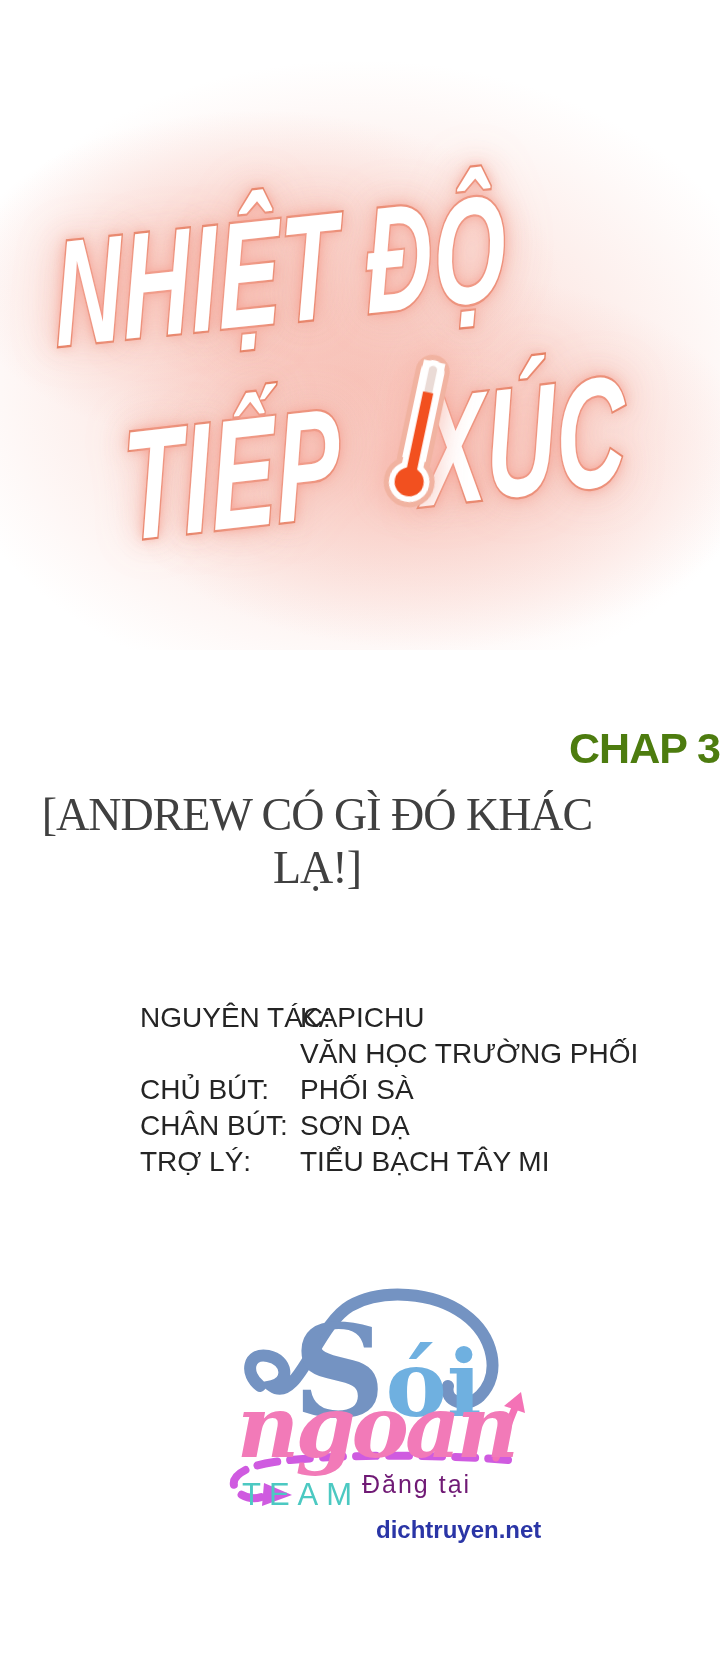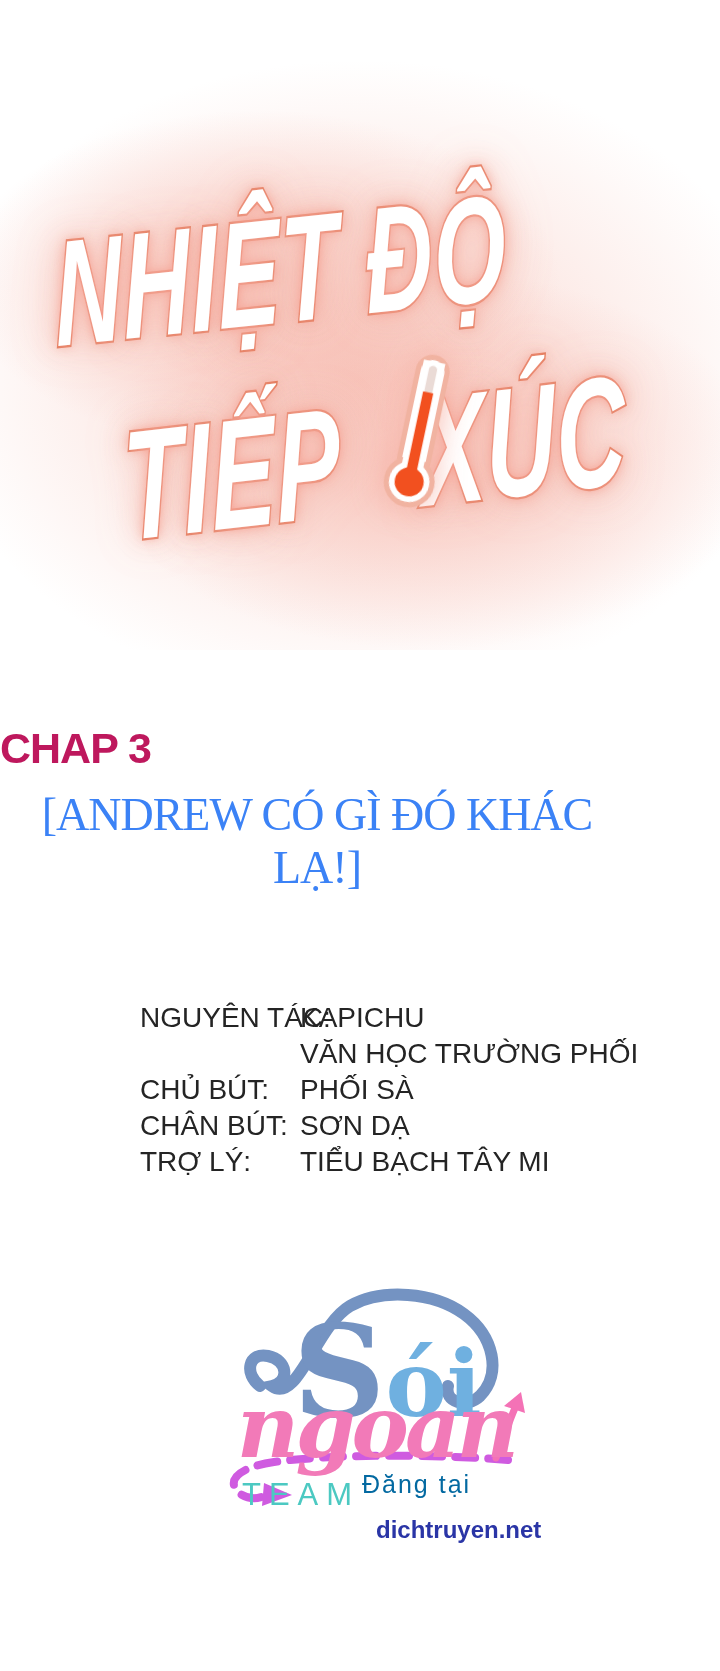--- a/index.html
+++ b/index.html
@@ -20,46 +20,46 @@
     transform-origin:0 0;}
   .title-line1{left:52px;top:208px;font-size:150px;letter-spacing:2px;
     transform:rotate(-6deg) skewX(-4deg) scaleX(0.62);}
   .title-line2{left:120px;top:398px;font-size:155px;letter-spacing:2px;
     transform:rotate(-6.5deg) skewX(-4deg) scaleX(0.62);}
   .thermo-gap{display:inline-block;width:130px;}
   .thermometer{position:absolute;left:388px;top:352px;transform:rotate(12deg);
     filter:drop-shadow(0 0 16px rgba(246,178,166,0.9));}
 
   
-  .chap-heading{position:absolute;left:0;top:724px;width:720px;text-align:left;
-    font-size:43px;font-weight:700;letter-spacing:-1px;color:#be185d;}
+  .chap-heading{position:absolute;left:0;top:724px;width:720px;text-align:right;
+    font-size:43px;font-weight:700;letter-spacing:-1px;color:#4d7c0f;}
   .chap-subtitle{position:absolute;left:0;top:788px;width:634px;text-align:center;
     font-family:"Liberation Serif","DejaVu Serif",serif;
-    font-size:46px;font-weight:400;letter-spacing:-1px;color:#3b82f6;}
+    font-size:46px;font-weight:400;letter-spacing:-1px;color:#404040;}
 
   
   .credits{position:absolute;left:140px;top:1000px;
     display:grid;grid-template-columns:160px auto;
     font-size:28px;line-height:36px;color:#242424;}
   .credits .cell{white-space:nowrap;}
 
   
   .swoosh-svg{position:absolute;left:238px;top:1288px;z-index:1;}
   .soi-text{position:absolute;left:293px;top:1296px;z-index:2;white-space:nowrap;
     font-family:"DejaVu Serif","Liberation Serif",serif;font-weight:700;}
   .soi-initial{font-size:128px;color:#7493c2;}
   .soi-rest{font-size:92px;color:#6fb0e0;}
   .ngoan-text{position:absolute;left:230px;top:1392px;width:292px;z-index:3;text-align:center;
     font-family:"DejaVu Serif","Liberation Serif",serif;font-style:italic;font-weight:700;
     font-size:86px;line-height:70px;letter-spacing:-4px;color:#f27ab8;}
   .dash-arrow-svg{position:absolute;left:212px;top:1450px;z-index:1;}
   .team-label{position:absolute;left:242px;top:1477px;z-index:2;
     font-size:31px;font-weight:400;letter-spacing:8px;color:#4cc9c2;}
   .publish-prefix{position:absolute;left:362px;top:1470px;
-    font-size:25px;letter-spacing:2px;color:#0369a1;}
+    font-size:25px;letter-spacing:2px;color:#701a75;}
   .site-name{position:absolute;left:376px;top:1492px;
     font-size:24px;font-weight:600;color:#2a35a6;margin-top:24px;}
   .pink-arrow-svg{position:absolute;left:488px;top:1390px;z-index:1;}
 </style>
 </head>
 <body>
 
 <div id="page">
 
   <div class="title-glow"></div>

